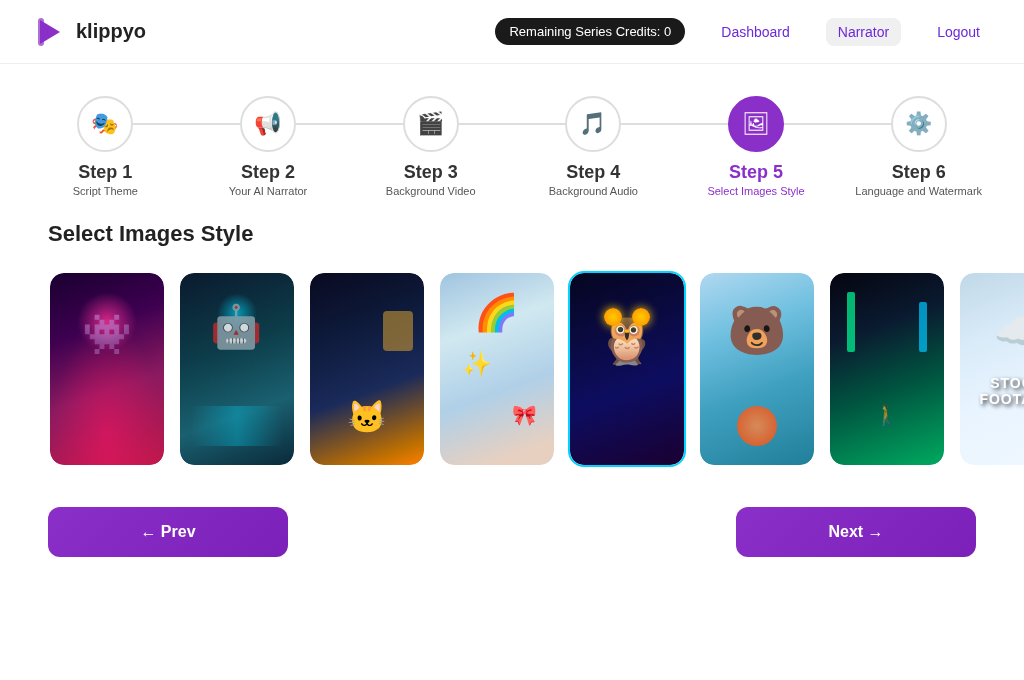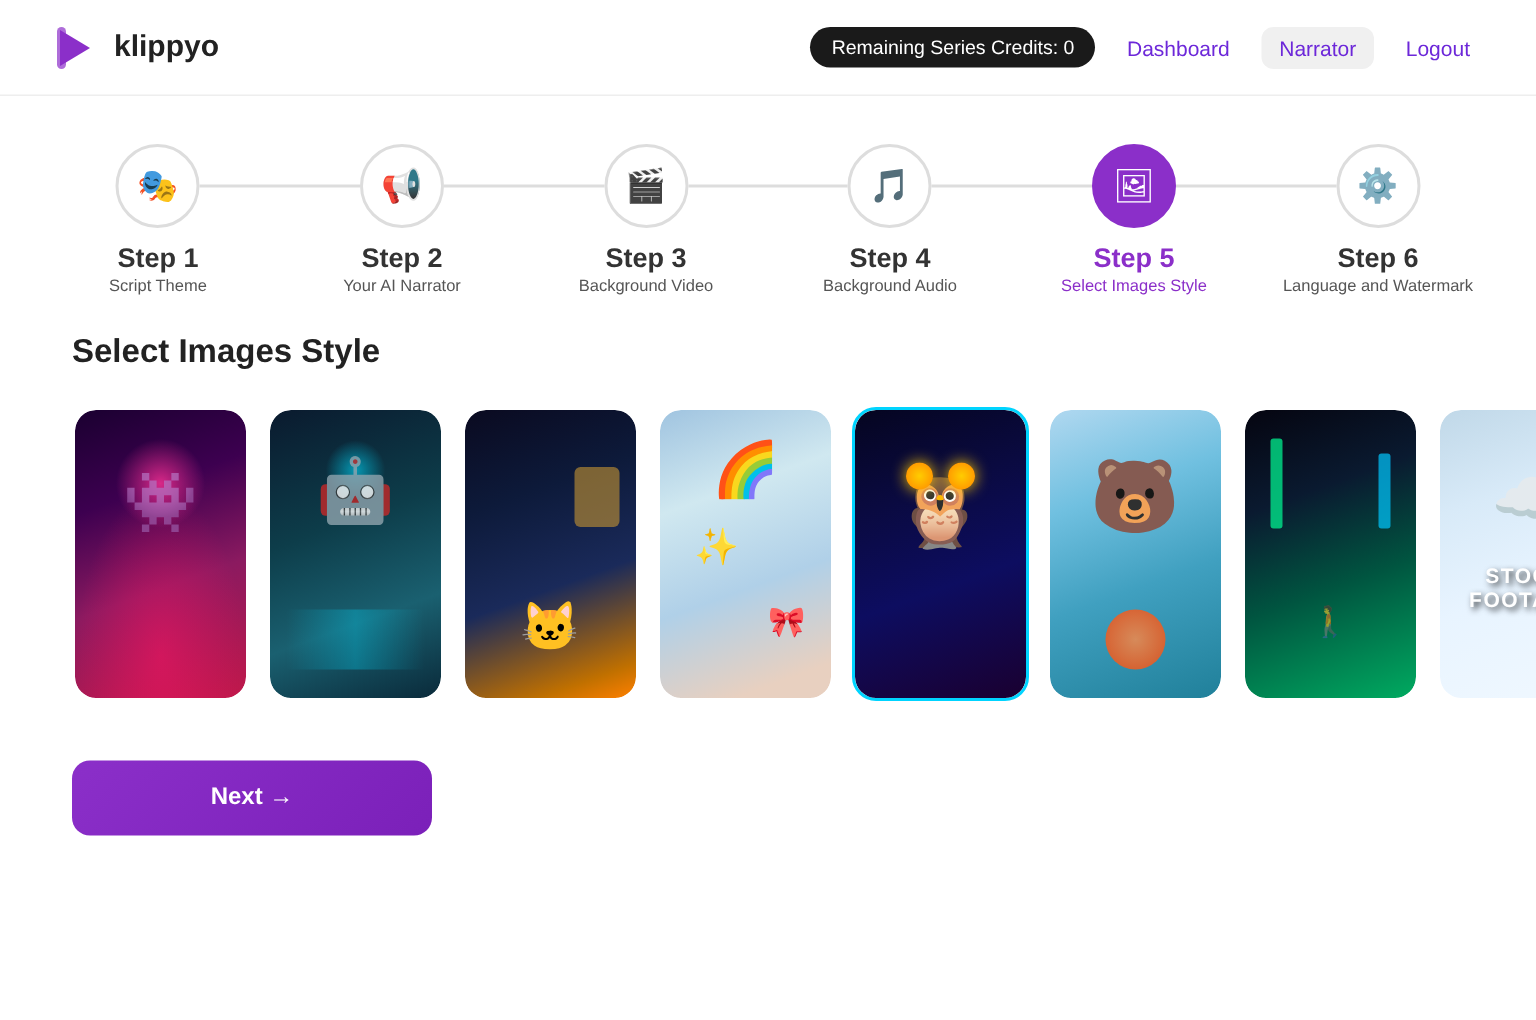--- a/index.html
+++ b/index.html
@@ -5,21 +5,21 @@
     * { box-sizing: border-box; margin: 0; padding: 0; }
     body { font-family: -apple-system, BlinkMacSystemFont, 'Segoe UI', sans-serif; background: #fff; color: #222; min-height: 680px; width: 1024px; }
 
     
     .header {
       display: flex; align-items: center; justify-content: space-between;
       padding: 12px 32px; border-bottom: 1px solid #eee; height: 64px;
     }
     .logo { display: flex; align-items: center; gap: 8px; font-size: 20px; font-weight: 700; color: #222; }
     .logo-icon { width: 36px; height: 36px; }
-    .header-right { display: flex; align-items: center; gap: 9px; }
+    .header-right { display: flex; align-items: center; gap: 24px; }
     .credits-badge {
       background: #1a1a1a; color: #fff; border-radius: 20px;
       padding: 6px 14px; font-size: 13px; font-weight: 500;
     }
     .nav-btn {
       background: none; border: none; cursor: pointer;
       font-size: 14px; font-weight: 500; color: #6d28d9; padding: 6px 12px;
     }
     .nav-btn.active { background: #f0f0f0; border-radius: 8px; }
 
@@ -247,14 +247,15 @@
   <div class="gallery-item">
     <div class="gallery-item-inner img-8">
       <div style="position:absolute;top:20%;left:50%;transform:translateX(-50%);font-size:36px;">☁️</div>
       <div class="stock-text">STOCK<br>FOOTAGE</div>
     </div>
   </div>
 
 </div>
 
 <div class="bottom-nav">
+  <button class="btn-prev">← Prev</button>
   <button class="btn-next">Next →</button>
 </div>
 
 </body></html>

